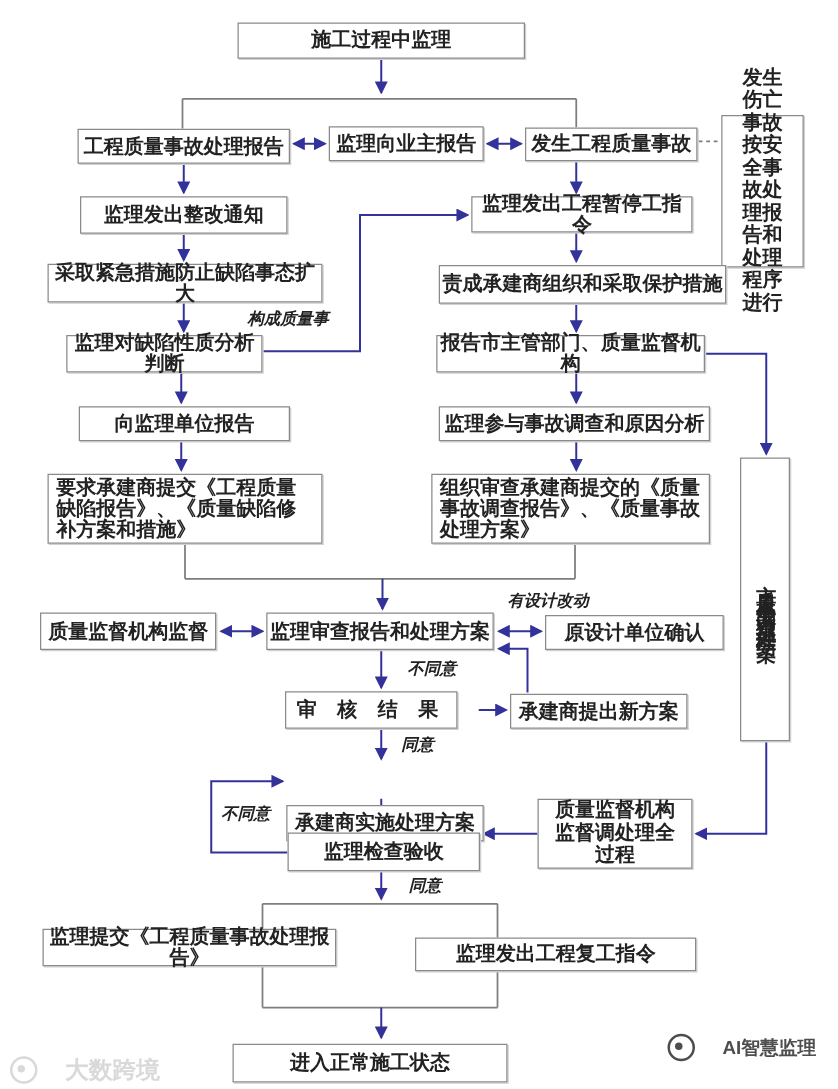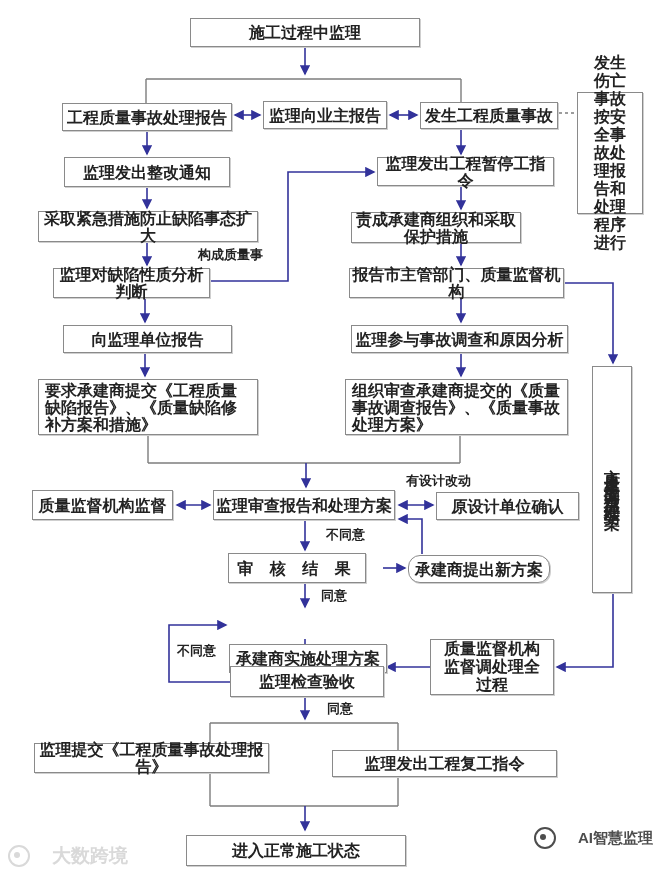--- a/index.html
+++ b/index.html
@@ -16,21 +16,21 @@
     line-height:17px;z-index:2;box-shadow:1px 1px 0 #cfcfcf;
   }
   .node.multiline{justify-content:flex-start;text-align:left;padding:3px 6px;align-items:center;}
   .node.vtext{
     writing-mode:vertical-lr;text-orientation:upright;
     letter-spacing:4px;line-height:40px;padding:4px 0;
   }
   .node.wrapcenter{padding:2px 11px;line-height:18px;}
   .lbl{
     position:absolute;font-size:13px;font-weight:bold;color:#222;
-    z-index:3;white-space:nowrap;background:transparent;
+    z-index:3;white-space:nowrap;background:transparent;font-style:italic;
   }
   .wm{position:absolute;z-index:4;display:flex;align-items:center;gap:22px;font-weight:bold;}
   .wm-left{left:8px;top:843px;color:#d9d9d9;font-size:19px;}
   .wm-right{left:534px;top:827px;color:#4d4d4d;font-size:15px;}
   .wm .logo{
     width:22px;height:22px;border-radius:50%;display:inline-block;
     border:2px solid currentColor;box-sizing:border-box;position:relative;
   }
   .wm .logo::after{
     content:"";position:absolute;left:4px;top:5px;width:6px;height:6px;
@@ -92,39 +92,39 @@
 
   <div class="node" style="left:62px;top:103px;width:170px;height:28px;">工程质量事故处理报告</div>
   <div class="node" style="left:263px;top:101px;width:124px;height:28px;">监理向业主报告</div>
   <div class="node" style="left:420px;top:102px;width:138px;height:27px;">发生工程质量事故</div>
   <div class="node wrapcenter" style="left:577px;top:92px;width:66px;height:122px;">发生伤亡事故按安全事故处理报告和处理程序进行</div>
 
   <div class="node" style="left:64px;top:157px;width:166px;height:30px;">监理发出整改通知</div>
   <div class="node" style="left:377px;top:157px;width:177px;height:29px;">监理发出工程暂停工指令</div>
 
   <div class="node" style="left:38px;top:211px;width:220px;height:31px;">采取紧急措施防止缺陷事态扩大</div>
-  <div class="node" style="left:351px;top:212px;width:170px;height:31px;">责成承建商组织和采取保护措施</div>
+  <div class="node" style="left:351px;top:212px;width:230px;height:31px;">责成承建商组织和采取保护措施</div>
 
   <div class="node" style="left:53px;top:268px;width:157px;height:30px;">监理对缺陷性质分析判断</div>
   <div class="node" style="left:349px;top:268px;width:215px;height:30px;">报告市主管部门、质量监督机构</div>
 
   <div class="node" style="left:63px;top:325px;width:169px;height:28px;">向监理单位报告</div>
   <div class="node" style="left:351px;top:325px;width:217px;height:28px;">监理参与事故调查和原因分析</div>
 
   <div class="node multiline" style="left:38px;top:379px;width:220px;height:56px;">要求承建商提交《工程质量缺陷报告》、《质量缺陷修补方案和措施》</div>
   <div class="node multiline" style="left:345px;top:379px;width:223px;height:56px;">组织审查承建商提交的《质量事故调查报告》、《质量事故处理方案》</div>
 
   <div class="node vtext" style="left:592px;top:366px;width:40px;height:227px;">市质量事故调查组处理结案</div>
 
   <div class="node" style="left:32px;top:490px;width:141px;height:30px;">质量监督机构监督</div>
   <div class="node" style="left:213px;top:490px;width:182px;height:30px;">监理审查报告和处理方案</div>
   <div class="node" style="left:436px;top:492px;width:143px;height:28px;">原设计单位确认</div>
 
   <div class="node" style="left:228px;top:553px;width:138px;height:30px;letter-spacing:6px;">审 核 结 果</div>
-  <div class="node" style="left:408px;top:555px;width:142px;height:28px;border-radius:12px;">承建商提出新方案</div>
+  <div class="node" style="left:408px;top:555px;width:142px;height:28px;">承建商提出新方案</div>
 
   <div class="node" style="left:229px;top:610px;width:158px;height:29px;margin-top:34px;">承建商实施处理方案</div>
 
   <div class="node" style="left:230px;top:666px;width:154px;height:31px;">监理检查验收</div>
   <div class="node wrapcenter" style="left:430px;top:639px;width:124px;height:56px;">质量监督机构监督调处理全过程</div>
 
   <div class="node" style="left:34px;top:743px;width:235px;height:30px;">监理提交《工程质量事故处理报告》</div>
   <div class="node" style="left:332px;top:750px;width:225px;height:27px;">监理发出工程复工指令</div>
 
   <div class="node" style="left:186px;top:835px;width:220px;height:31px;">进入正常施工状态</div>

